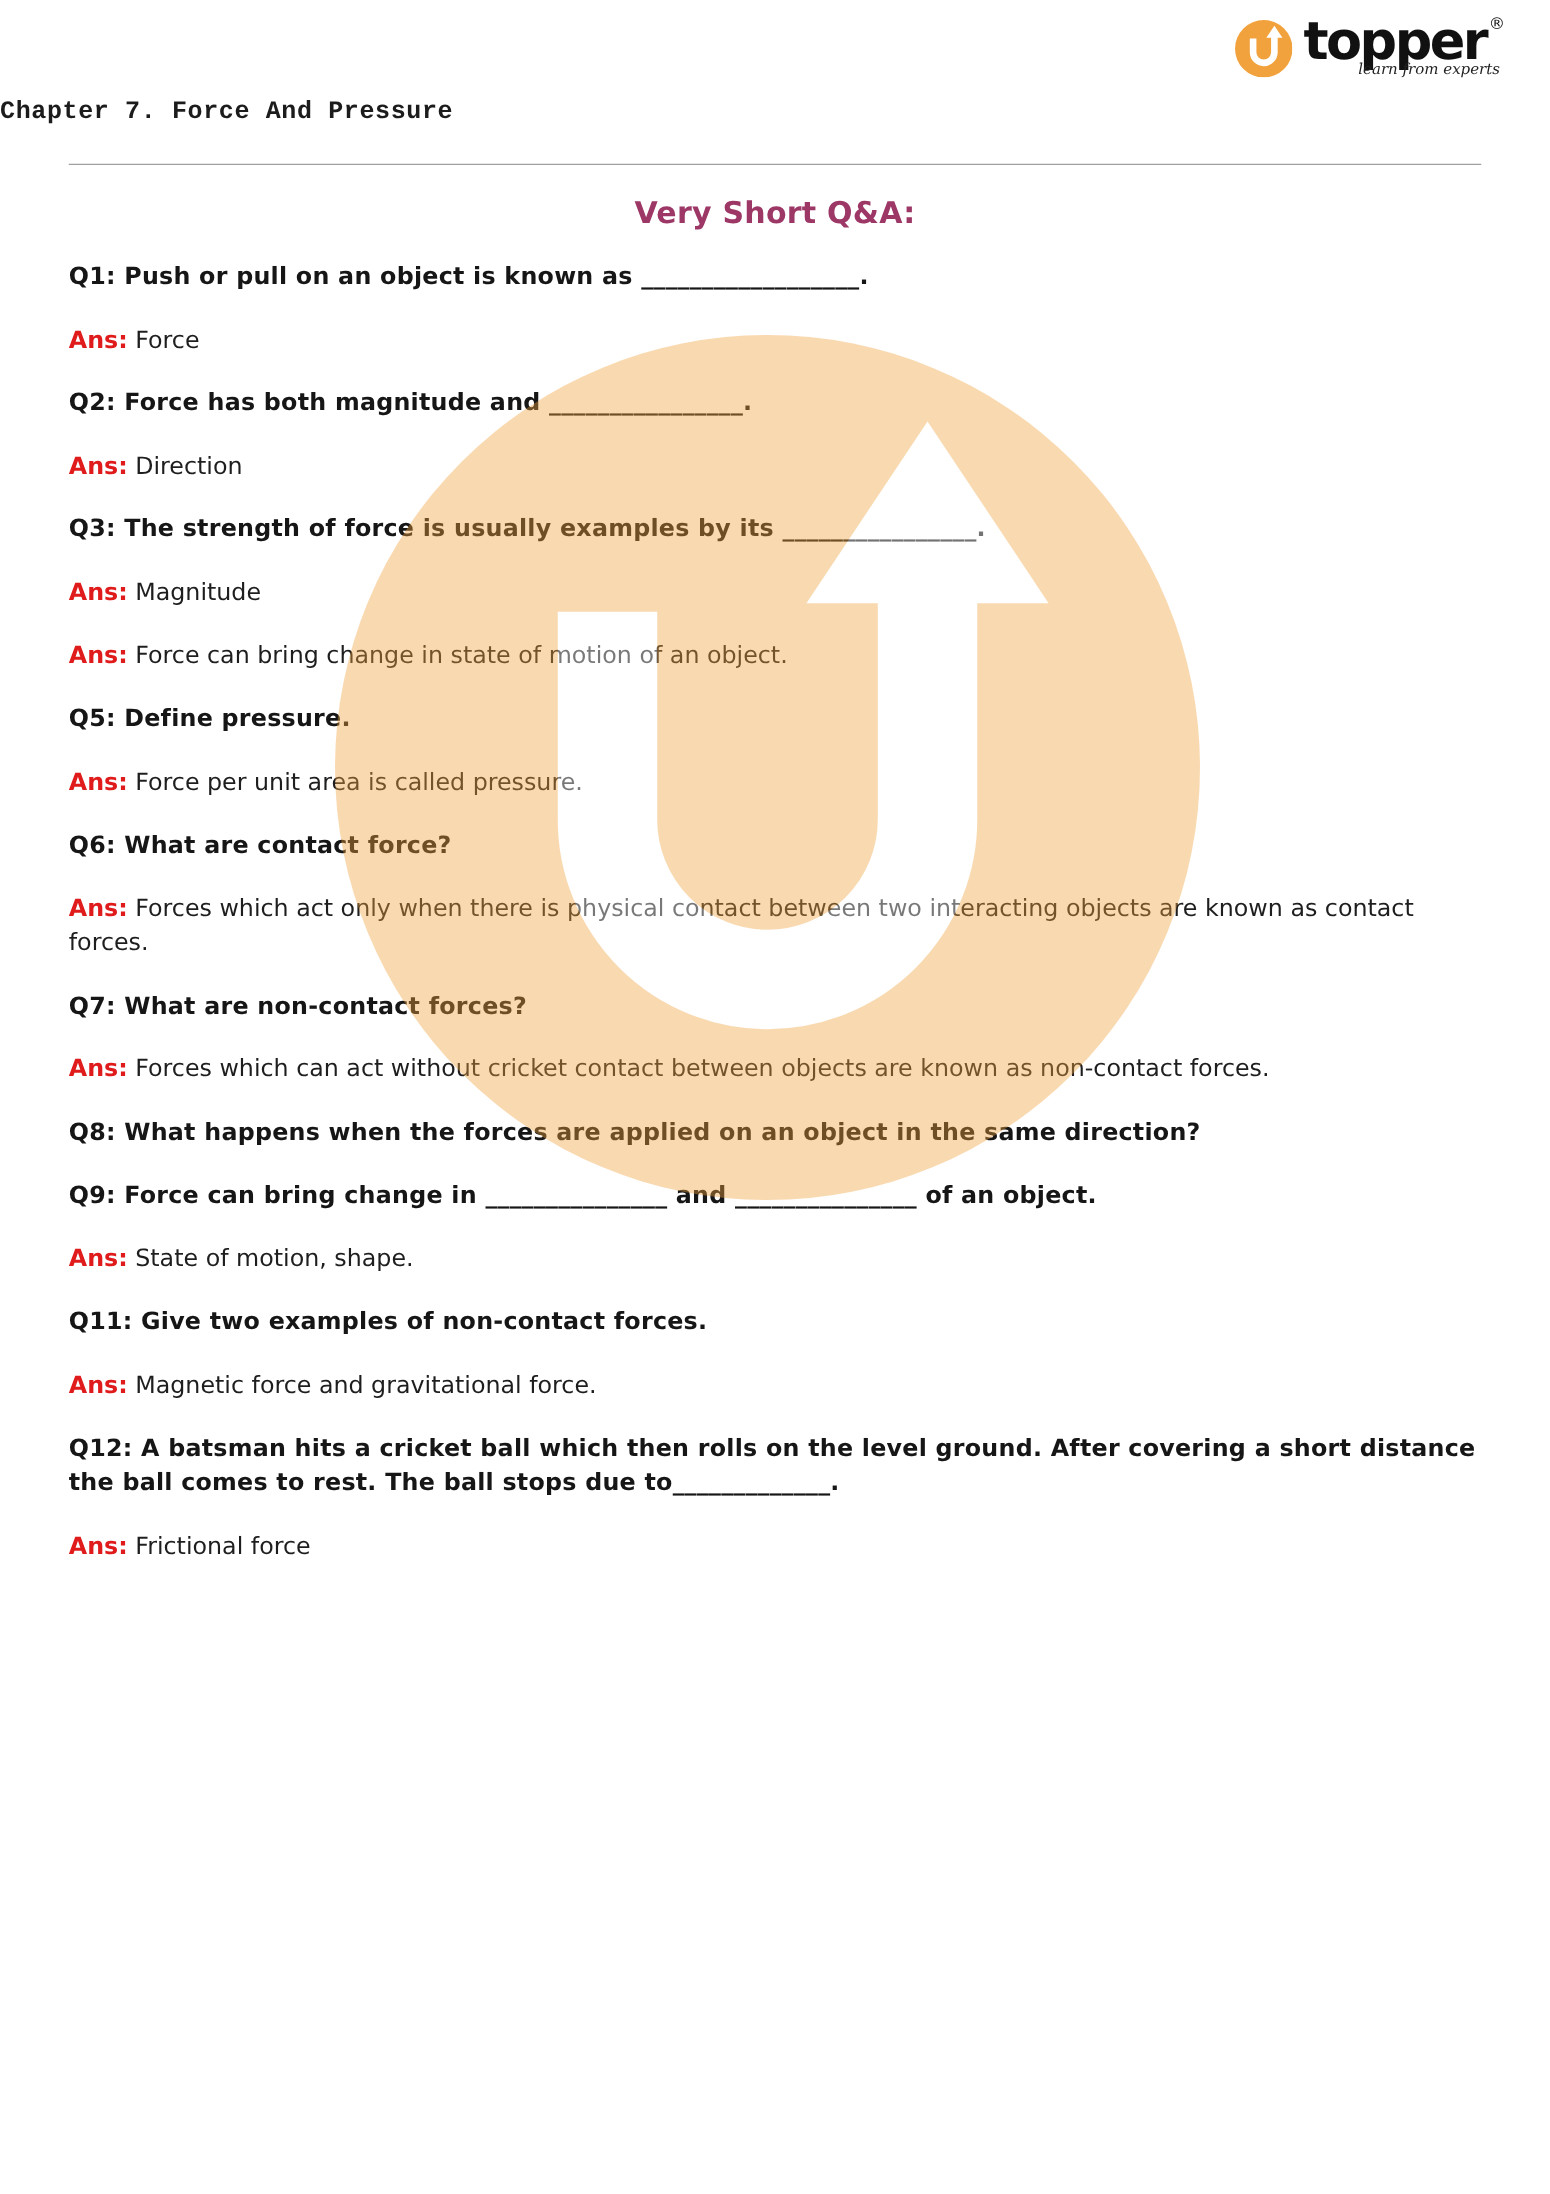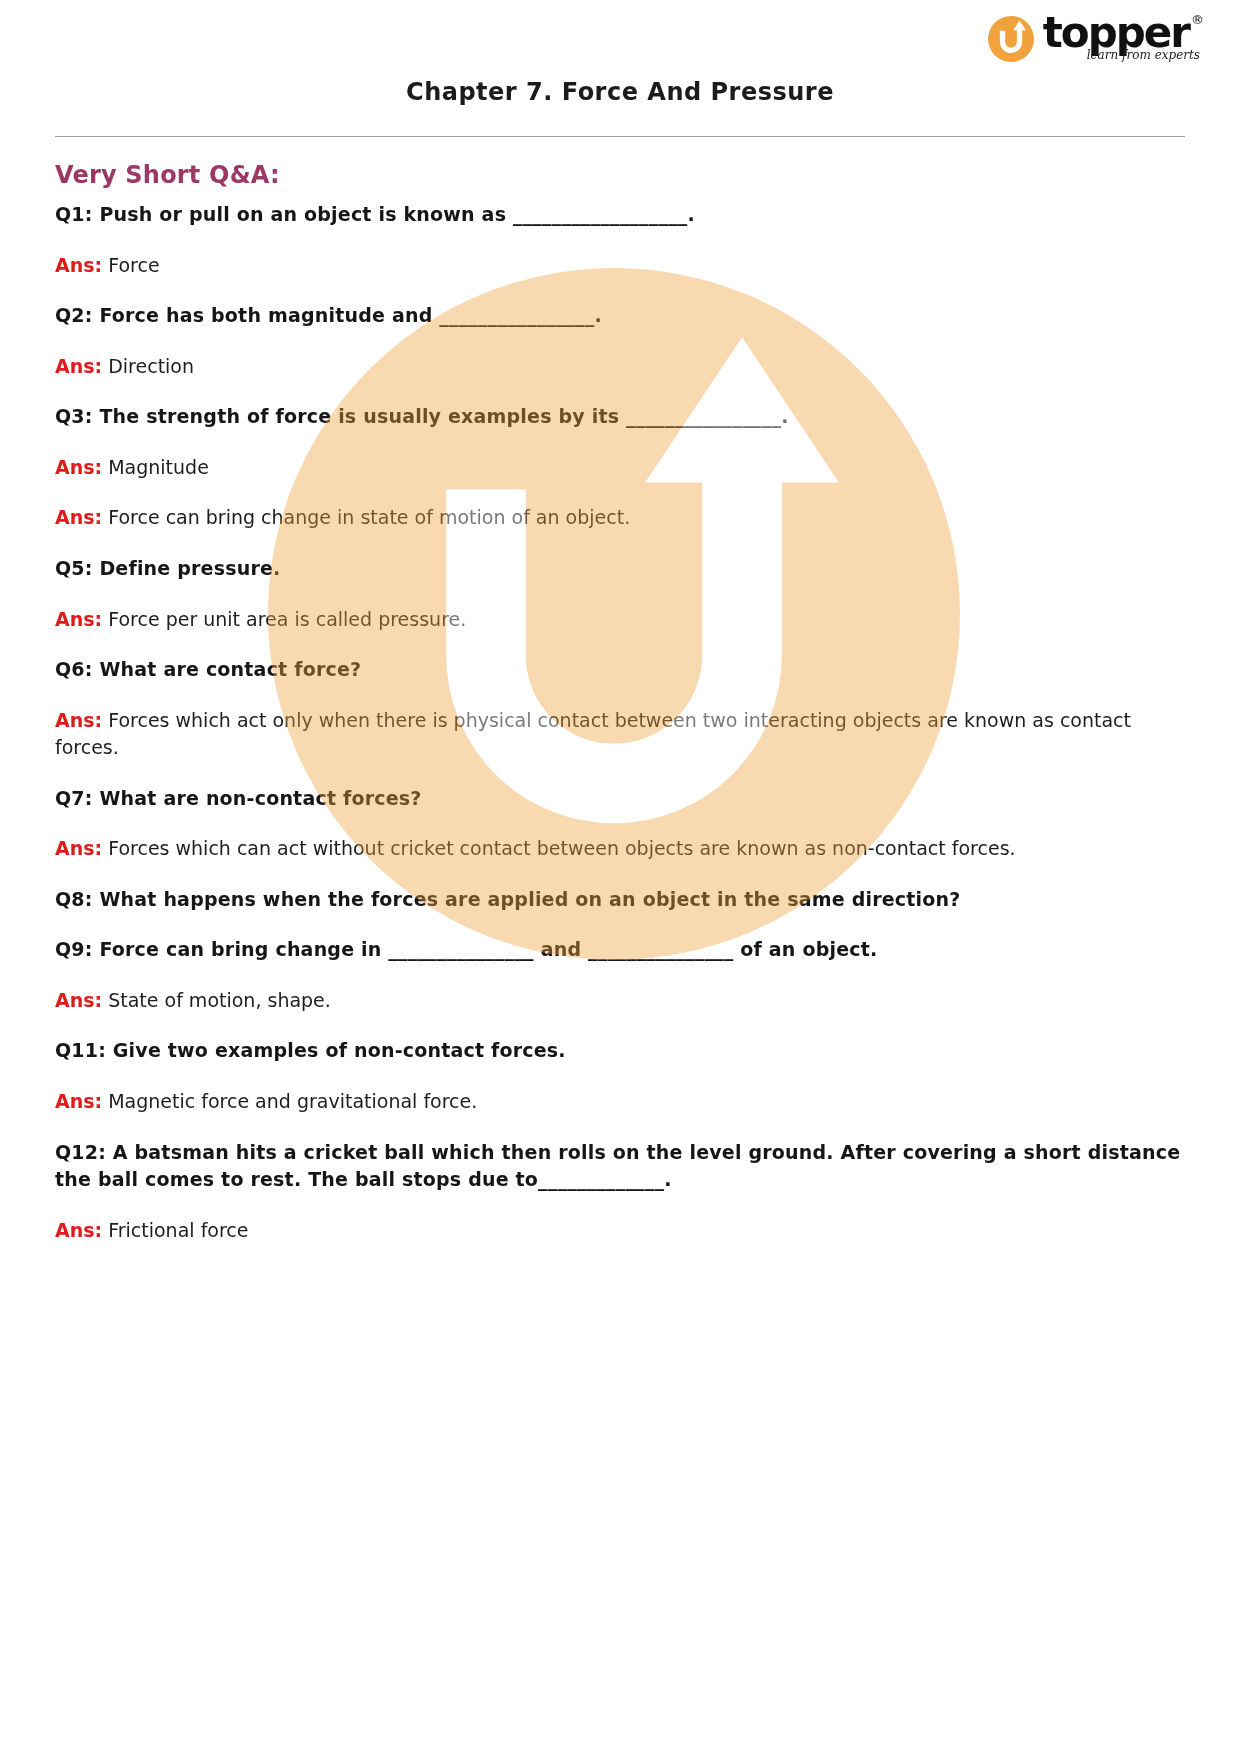--- a/index.html
+++ b/index.html
@@ -35,38 +35,40 @@
     color:#111;line-height:1.1;
   }
   .logo-reg{font-size:13px;color:#111;margin-top:2px;margin-left:2px;}
   .logo-tagline{
     font-family:"DejaVu Serif",serif;font-style:italic;
     font-size:12px;color:#222;margin-top:-8px;margin-right:4px;
   }
 
   
   .doc-title{
-    text-align:center;
-    font-size:24px;font-weight:bold;color:var(--title_black);
+    text-align:left;
+    font-size:20px;font-weight:bold;color:var(--title_black);
     margin-top:16px;
     letter-spacing:.5px;
+    font-family:Liberation Mono, monospace;
   }
   .rule{
     border-top:1px solid var(--rule_gray);
     margin:30px 55px 0 55px;
     height:0;
   }
 
   
   .content{padding:0 55px;margin-top:24px;}
   .section-heading{
     color:var(--heading_accent);
     font-size:24px;font-weight:bold;
-    margin-bottom:12px;
+    margin-bottom:24px;
     letter-spacing:.2px;
+    text-align:center;
   }
   .qa-block p{
     font-size:19px;line-height:1.45;
     margin:0 0 23px 0;
   }
   .q{font-weight:bold;color:#161616;letter-spacing:.2px;}
   .a .ans-label{font-weight:bold;color:var(--ans_red);text-align:center;}
   .a .ans-text{color:var(--body_black);}
 
   

